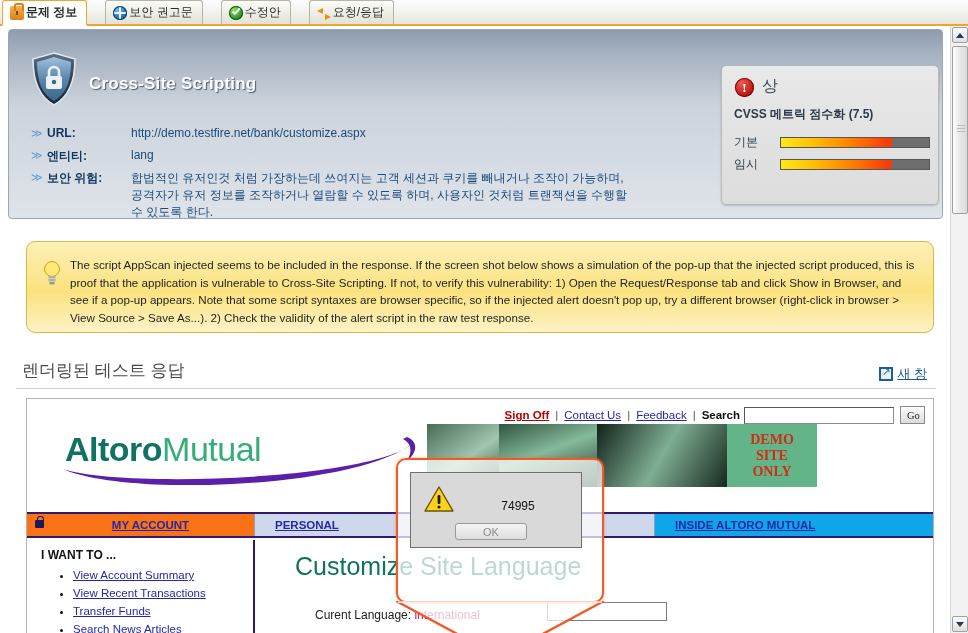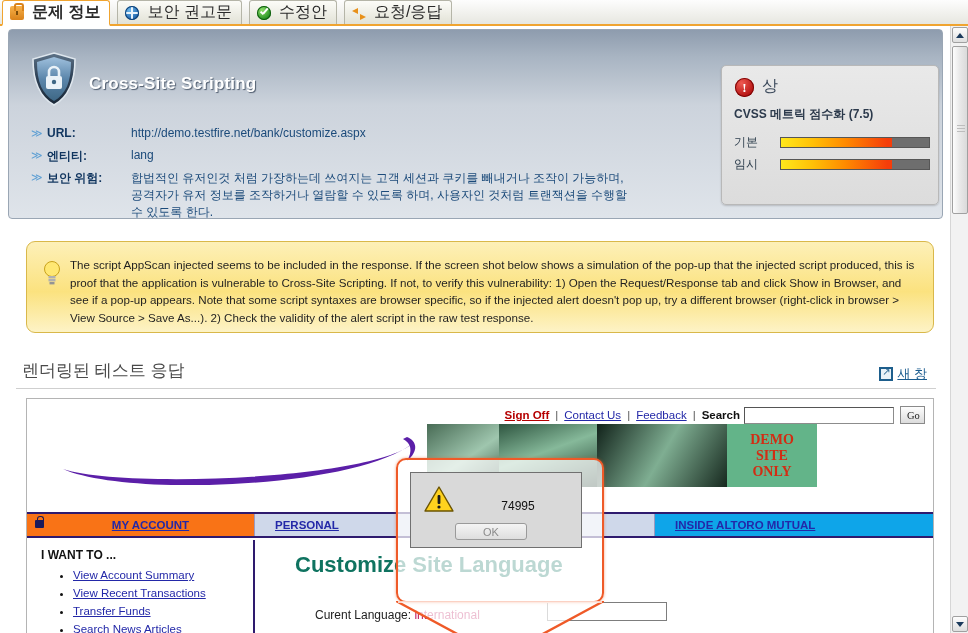--- a/index.html
+++ b/index.html
@@ -12,23 +12,23 @@
   }
 
   
   #tabstrip {
     position: absolute; left: 0; top: 0; width: 968px; height: 26px;
     background: linear-gradient(#fdfdfd, #e7e7e0);
     border-bottom: 2px solid #f0a430;
     display: flex; align-items: flex-end; padding-left: 2px;
   }
   .tab {
-    height: 24px; display: flex; align-items: center; gap: 8px;
-    padding: 0 9px 0 7px; margin-right: 7px;
-    font-size: 16px; color: #2a2a2a; white-space: nowrap;
+    height: 24px; display: flex; align-items: center; gap: 2px;
+    padding: 0 9px 0 7px; margin-right: 18px;
+    font-size: 12px; color: #2a2a2a; white-space: nowrap;
     border: 1px solid #b5b5a8; border-bottom: none;
     border-radius: 3px 3px 0 0;
     background: linear-gradient(#fcfcf8, #e2e2d6);
     cursor: pointer;
   }
   .tab.active {
     background: #ffffff;
     border-color: #f0a430;
     border-bottom: 2px solid #ffffff;
     margin-bottom: -2px;
@@ -275,21 +275,21 @@
     border-right: 2px solid #2e1a6e; background: #fff; padding: 8px 0 0 14px;
   }
   #want { font-size: 12px; font-weight: bold; color: #111; margin-bottom: 4px; }
   #wantlist { margin: 0; padding-left: 32px; }
   #wantlist li { font-size: 11.5px; line-height: 18px; color: #111; }
   #wantlist li a { color: #2328a8; text-decoration: underline; }
 
   #maincol { position: absolute; left: 230px; top: 141px; width: 678px; height: 99px; }
   #page-heading {
     position: absolute; left: 38px; top: 12px;
-    font-size: 22px; font-weight: bold; color: #0f7360;
+    font-size: 25px; font-weight: normal; color: #0f7360;
   }
   #curlang {
     position: absolute; left: 58px; top: 68px;
     font-size: 12px; color: #222;
   }
   #curlang-val { color: #be185d; }
   #langbox {
     position: absolute; left: 290px; top: 62px; width: 120px; height: 19px;
     border: 1px solid #7d7d7d; background: #fff;
   }
@@ -472,20 +472,23 @@
       <span id="searchlabel">Search</span>
       <input id="searchbox" type="text" value="" style="">
       <button id="gobtn">Go</button>
     </div>
 
     <div id="logo">
       <svg viewBox="0 0 370 58" style="position:absolute;left:0;top:0;width:370px;height:58px">
         <path d="M8 42 C70 70 300 62 358 16 C320 52 70 62 8 42 Z" fill="#5b1fa8"></path>
         <path d="M352 10 C362 14 364 24 352 34 C358 24 356 16 348 12 Z" fill="#5b1fa8"></path>
       </svg>
+      <div id="logo-text">
+        <span id="logo-a">Altoro</span><span id="logo-b">Mutual</span>
+      </div>
     </div>
 
     <div id="banner">
       <div class="bimg" id="bi1"></div>
       <div class="bimg" id="bi2"></div>
       <div class="bimg" id="bi3"></div>
       <div id="demo">
         <span>DEMO</span>
         <span>SITE</span>
         <span>ONLY</span>

